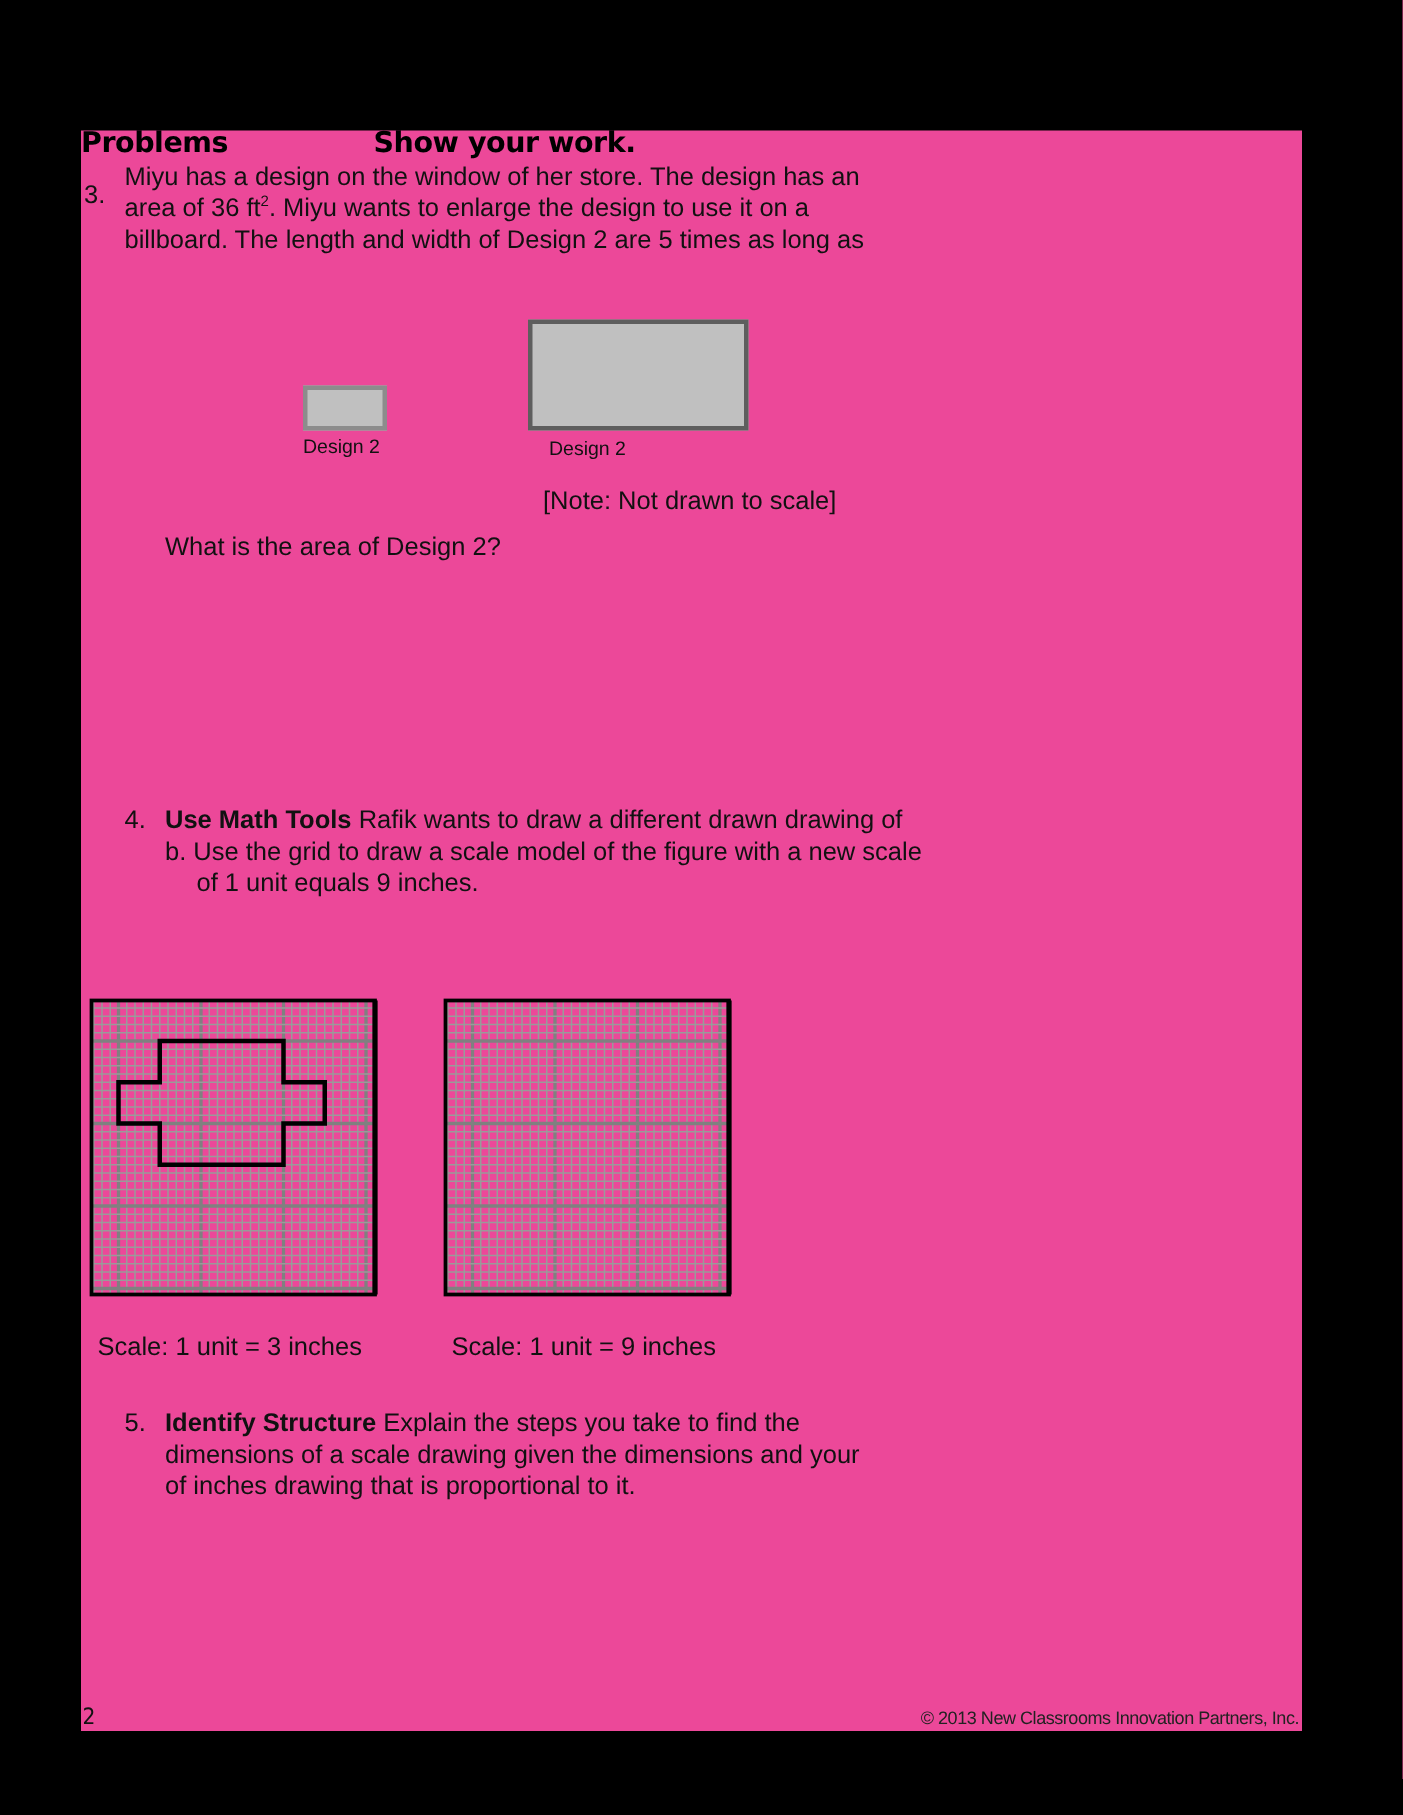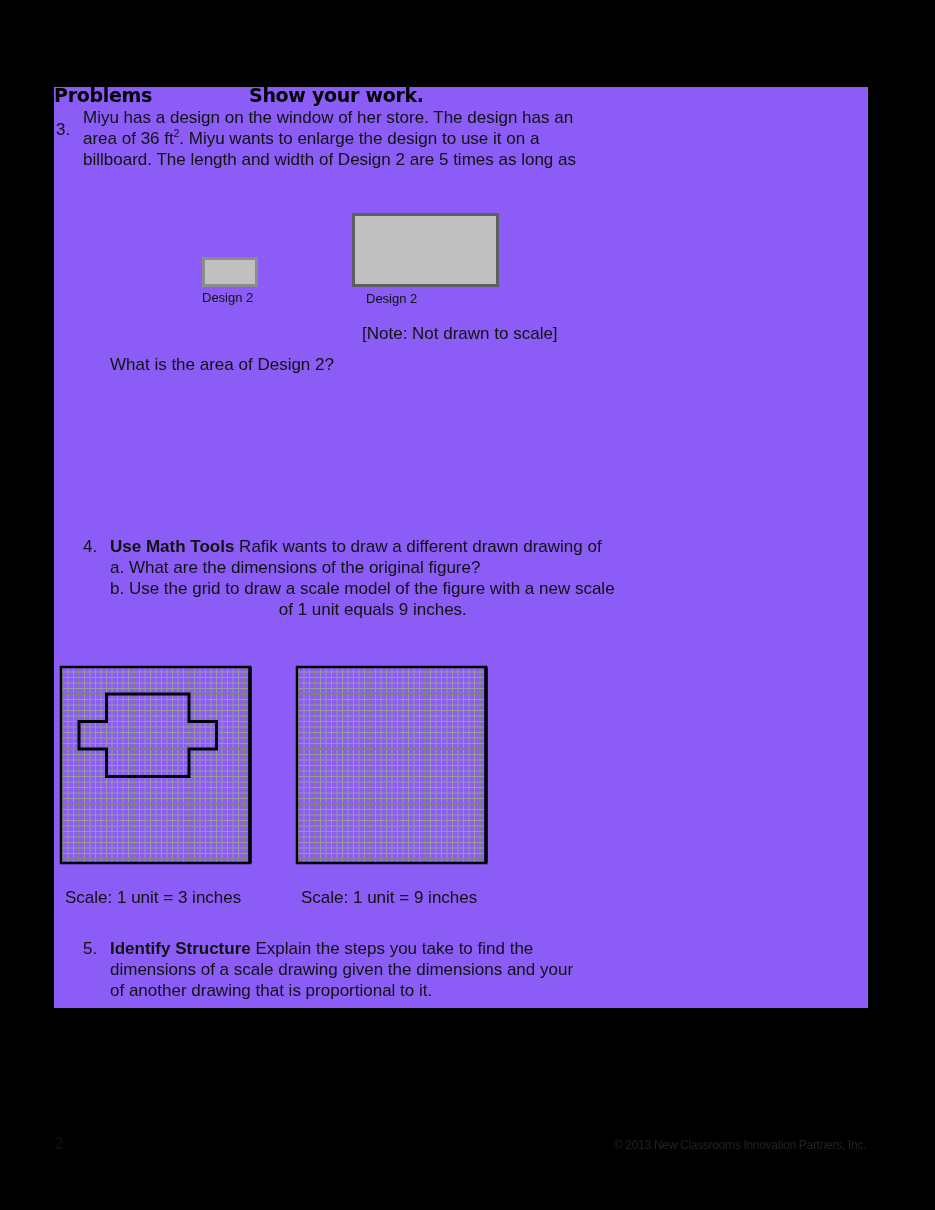--- a/index.html
+++ b/index.html
@@ -1,22 +1,22 @@
 <!DOCTYPE html>
 <html><head>
   <meta charset="utf-8">
   <style>
     html, body { margin: 0; padding: 0; }
     body {
       width: 935px; height: 1210px; background: #000; position: relative;
       font-family: "Liberation Sans", sans-serif; color: #111; overflow: hidden;
     }
     .page {
-      position: absolute; left: 54px; top: 87px; width: 814px; height: 921px;
-      background: #8b5cf6;
+      position: absolute; left: 54px; top: 87px; width: 814px; height: 1067px;
+      background: #ec4899;
     }
     .abs { position: absolute; white-space: nowrap; }
     .hdr {
       font-family: "DejaVu Sans", sans-serif; font-weight: bold; font-size: 19px;
       letter-spacing: -0.3px; color: #000; top: -3px;
     }
     .txt { font-size: 17px; line-height: 21px; }
     .small { font-size: 13px; }
     b { font-weight: bold; }
     sup { font-size: 10px; vertical-align: 7px; line-height: 0; }
@@ -50,23 +50,22 @@
   <div class="rect1"></div>
   <div class="rect2"></div>
   <div class="abs small" style="left:148px; top:203px;">Design 2</div>
   <div class="abs small" style="left:312px; top:204px;text-align:right;">Design 2</div>
   <div class="abs txt" style="left:308px; top:236px;">[Note: Not drawn to scale]</div>
   <div class="abs txt" style="left:56px; top:267px;">What is the area of Design 2?</div>
 
   <div class="abs txt" style="left:29px; top:449px;">4.</div>
   <div class="abs txt" style="left:56px; top:449px;">
     <div><b>Use Math Tools</b><span> Rafik wants to draw a different drawn drawing of</span></div>
-    <div>a. What are the dimensions of the original figure?</div>
     <div>b. Use the grid to draw a scale model of the figure with a new scale</div>
-    <div style="padding-left:21px;text-align:center;">of 1 unit equals 9 inches.</div>
+    <div style="padding-left:21px;">of 1 unit equals 9 inches.</div>
   </div>
 
   <svg class="grid" id="grid1" style="left:5px; top:578px;" width="195" height="200">
       <line x1="3.5" y1="2" x2="3.5" y2="198" stroke="#9a9a9a" stroke-width="1"></line>
       <line x1="9" y1="2" x2="9" y2="198" stroke="#9a9a9a" stroke-width="1"></line>
       <line x1="14.5" y1="2" x2="14.5" y2="198" stroke="#9a9a9a" stroke-width="1"></line>
       <line x1="20" y1="2" x2="20" y2="198" stroke="#808080" stroke-width="2.2"></line>
       <line x1="25.5" y1="2" x2="25.5" y2="198" stroke="#9a9a9a" stroke-width="1"></line>
       <line x1="31" y1="2" x2="31" y2="198" stroke="#9a9a9a" stroke-width="1"></line>
       <line x1="36.5" y1="2" x2="36.5" y2="198" stroke="#9a9a9a" stroke-width="1"></line>
@@ -213,18 +212,18 @@
       <line x1="191" y1="2" x2="191" y2="198" stroke="#000" stroke-width="3.5"></line>
     </svg>
 
   <div class="abs txt" style="left:11px; top:800px;">Scale: 1 unit = 3 inches</div>
   <div class="abs txt" style="left:247px; top:800px;">Scale: 1 unit = 9 inches</div>
 
   <div class="abs txt" style="left:29px; top:851px;">5.</div>
   <div class="abs txt" style="left:56px; top:851px;">
     <div><b>Identify Structure</b><span> Explain the steps you take to find the</span></div>
     <div>dimensions of a scale drawing given the dimensions and your</div>
-    <div>of another drawing that is proportional to it.</div>
+    <div>of inches drawing that is proportional to it.</div>
   </div>
 
   <div class="abs footer-num" style="left:1px; top:1048px;">2</div>
   <div class="abs footer-copy" style="right:2px; top:1051px;">© 2013 New Classrooms Innovation Partners, Inc.</div>
 </div>
 
 </body></html>

